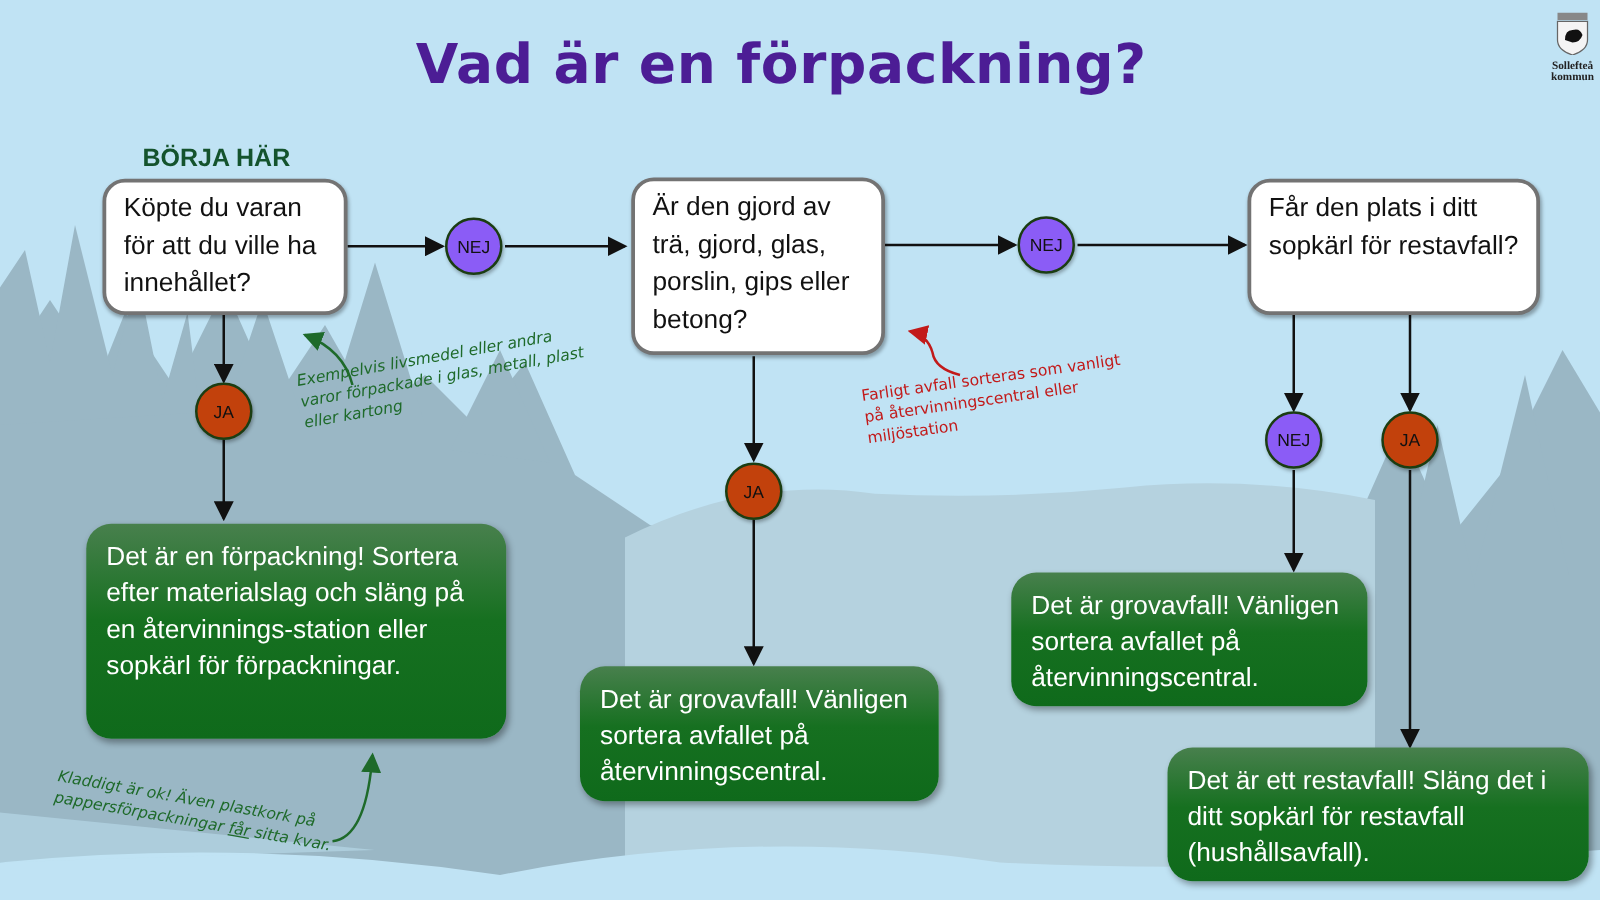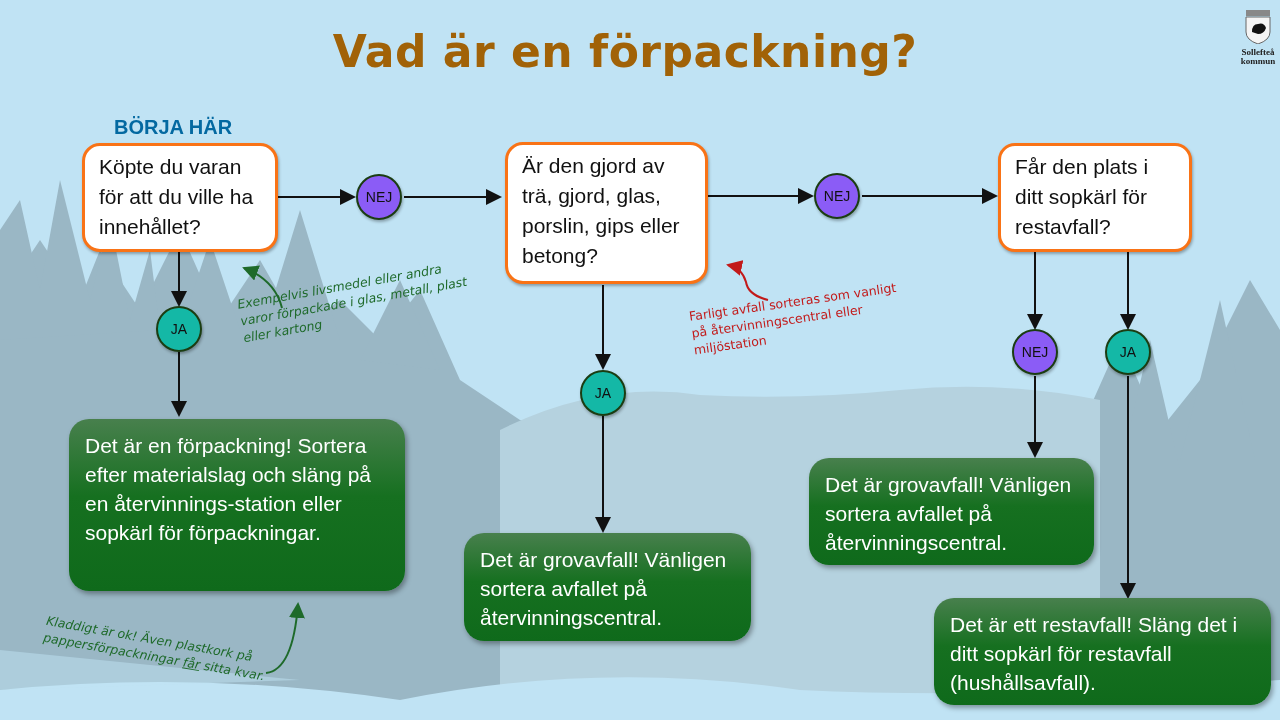--- a/index.html
+++ b/index.html
@@ -1,26 +1,26 @@
 <!DOCTYPE html>
 <html><head>
 <meta charset="utf-8">
 <style>
   html,body{margin:0;padding:0;}
   body{width:1280px;height:720px;overflow:hidden;position:relative;background:#c0e3f4;font-family:"DejaVu Sans","Liberation Sans",sans-serif;}
   .bg{position:absolute;left:0;top:0;width:1280px;height:720px;}
-  .title{position:absolute;left:0;top:26px;width:1250px;text-align:center;font-family:"DejaVu Sans",sans-serif;font-weight:bold;font-size:44px;color:#a16207;letter-spacing:0.5px;}
+  .title{position:absolute;left:0;top:26px;width:1250px;text-align:center;font-family:"DejaVu Sans",sans-serif;font-weight:bold;font-size:44px;color:#4c1d95;letter-spacing:0.5px;}
   .logo{position:absolute;left:1222px;top:10px;width:50px;height:60px;text-align:center;margin-left:11px;}
   .logo-text{font-family:"Liberation Serif",serif;font-weight:bold;font-size:9px;line-height:9px;color:#222;}
-  .start{position:absolute;left:114px;top:116px;font-family:"Liberation Sans",sans-serif;font-weight:bold;font-size:20px;color:#0369a1;}
-  .q{position:absolute;background:#fff;border:3px solid #f97316;border-radius:18px;box-sizing:border-box;padding:6px 14px;font-family:"Liberation Sans",sans-serif;font-size:21px;line-height:30px;color:#111;box-shadow:1px 2px 3px rgba(0,0,0,0.3);}
+  .start{position:absolute;left:114px;top:116px;font-family:"Liberation Sans",sans-serif;font-weight:bold;font-size:20px;color:#14532d;}
+  .q{position:absolute;background:#fff;border:3px solid #737373;border-radius:18px;box-sizing:border-box;padding:6px 14px;font-family:"Liberation Sans",sans-serif;font-size:21px;line-height:30px;color:#111;box-shadow:1px 2px 3px rgba(0,0,0,0.3);}
   .res{position:absolute;border-radius:20px;box-sizing:border-box;background:linear-gradient(#48804d,#167020 45%,#0f6a1b);color:#fff;font-family:"Liberation Sans",sans-serif;font-size:21px;line-height:29px;padding:12px 16px;box-shadow:2px 3px 5px rgba(0,0,0,0.35);}
   .node{position:absolute;width:46px;height:46px;border-radius:50%;border:2px solid #1b3d12;box-sizing:border-box;display:flex;align-items:center;justify-content:center;font-family:"Liberation Sans",sans-serif;font-size:14px;color:#111;box-shadow:1px 2px 3px rgba(0,0,0,0.3);}
   .nej{background:#8b5cf6;}
-  .ja{background:#14b8a6;}
+  .ja{background:#c2410c;}
   .note{position:absolute;font-family:"DejaVu Sans",sans-serif;font-size:12.5px;line-height:17px;font-style:italic;}
   .note-g{color:#1e6a2a;}
   .note-r{color:#c21a1a;font-style:normal;}
   .lines{position:absolute;left:0;top:0;width:1280px;height:720px;pointer-events:none;}
 </style>
 </head>
 <body>
 
 <svg class="bg" viewBox="0 0 1280 720">
   <path d="M0 720 L0 300 L40 240 L80 300 L100 250 L140 310 L180 230 L220 320 L260 260 L300 330 L340 300 L380 340 L420 290 L460 380 L520 420 L600 440 L680 430 L760 470 L840 520 L920 560 L980 520 L1040 470 L1080 430 L1120 340 L1160 430 L1200 380 L1250 280 L1280 330 L1280 720 Z" fill="#9ab7c5"></path>
@@ -76,21 +76,21 @@
   <path d="M266 673 Q293 670 298 604" stroke="#1e6a2a" stroke-width="2" fill="none" marker-end="url(#ahg)"></path>
   <path d="M768 300 Q748 295 746 282 Q742 268 728 265" stroke="#c21a1a" stroke-width="2" fill="none" marker-end="url(#ahr)"></path>
 </svg>
 
 <div class="q" style="left:82px;top:143px;width:196px;height:109px;">
   <span>Köpte du varan för att du ville ha innehållet?</span>
 </div>
 <div class="q" style="left:505px;top:142px;width:203px;height:142px;">
   <span>Är den gjord av trä, gjord, glas, porslin, gips eller betong?</span>
 </div>
-<div class="q" style="left:998px;top:143px;width:194px;height:109px;border-radius:17px;">
+<div class="q" style="left:998px;top:143px;width:234px;height:109px;">
   <span>Får den plats i ditt sopkärl för restavfall?</span>
 </div>
 
 <div class="node nej" style="left:356px;top:174px;">NEJ</div>
 <div class="node ja" style="left:156px;top:306px;">JA</div>
 <div class="node nej" style="left:814px;top:173px;">NEJ</div>
 <div class="node ja" style="left:580px;top:370px;">JA</div>
 <div class="node nej" style="left:1012px;top:329px;">NEJ</div>
 <div class="node ja" style="left:1105px;top:329px;">JA</div>
 

